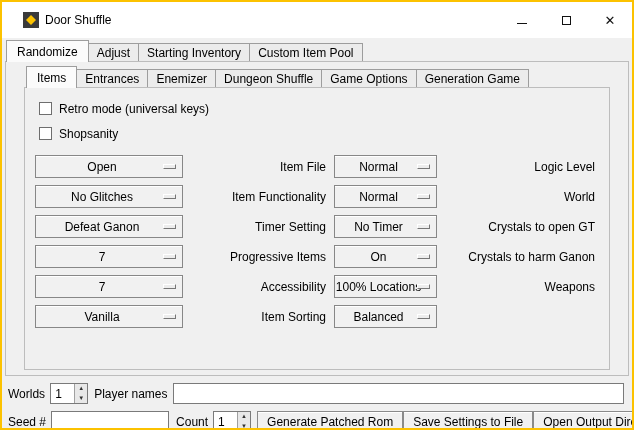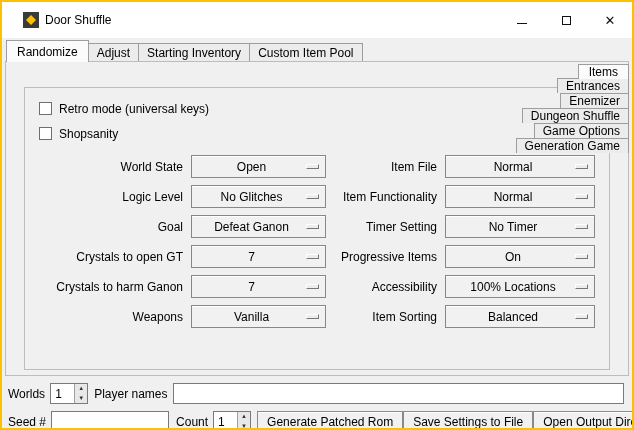--- a/index.html
+++ b/index.html
@@ -23,21 +23,21 @@
   .cap-btn { width: 44px; height: 28px; display: flex; align-items: center; justify-content: center; font-size: 13px; color: #111; }
   .min-glyph { display: inline-block; width: 10px; border-bottom: 1px solid #111; height: 1px; margin-top: 6px; }
   .max-glyph { display: inline-block; width: 9px; height: 9px; border: 1px solid #111; }
 
   
   .tabstrip { display: flex; align-items: flex-end; height: 23px; padding-left: 4px; position: relative; z-index: 2; flex: none; }
   .tab { display: flex; align-items: center; height: 18px; padding: 0 8px; border: 1px solid #9d9d9d; border-bottom: none; background: #ececec; margin-right: -1px; white-space: nowrap; cursor: default; }
   .tab.selected { height: 22px; margin-bottom: -1px; background: #fbfbfb; position: relative; z-index: 3; padding: 0 10px; text-align: center; }
 
   .outer-pane { height: 315px; margin: 0 3px; border: 1px solid #bdbdbd; background: #f0f0f0; flex: none; display: flex; flex-direction: column; }
-  .outer-pane .tabstrip { padding-left: 20px; margin-top: 2px; flex-direction: column; }
+  .outer-pane .tabstrip { padding-left: 20px; margin-top: 2px; }
   .inner-pane { margin: 0 18px; border: 1px solid #bdbdbd; background: #f0f0f0; height: 283px; padding: 8px 10px; }
 
   
   .cb-row { display: flex; align-items: center; height: 25px; margin-left: 4px; }
   .checkbox { width: 13px; height: 13px; background: #fff; border: 1px solid #6e6e6e; margin-right: 7px; flex: none; }
   .cb-label { white-space: nowrap; }
 
   
   .opt-grid { display: grid; grid-template-columns: 148px 135px 1fr 150px; column-gap: 8px; row-gap: 7px; align-items: center; margin: 9px 4px 0 0; }
   .opt-label { text-align: right; white-space: nowrap; }
@@ -106,21 +106,20 @@
         <span class="checkbox"></span>
         <span class="cb-label">Retro mode (universal keys)</span>
       </div>
       <div class="cb-row">
         <span class="checkbox"></span>
         <span class="cb-label">Shopsanity</span>
       </div>
 
       <div class="opt-grid">
 
-        <span class="opt-label">World State</span>
         <div class="dropdown">
           <span class="dd-value">Open</span>
           <span class="dd-indicator"></span>
         </div>
         <span class="opt-label">Item File</span>
         <div class="dropdown">
           <span class="dd-value">Normal</span>
           <span class="dd-indicator"></span>
         </div>
 
@@ -128,21 +127,21 @@
         <div class="dropdown">
           <span class="dd-value">No Glitches</span>
           <span class="dd-indicator"></span>
         </div>
         <span class="opt-label">Item Functionality</span>
         <div class="dropdown">
           <span class="dd-value">Normal</span>
           <span class="dd-indicator"></span>
         </div>
 
-        <span class="opt-label">Goal</span>
+        <span class="opt-label">World</span>
         <div class="dropdown">
           <span class="dd-value">Defeat Ganon</span>
           <span class="dd-indicator"></span>
         </div>
         <span class="opt-label">Timer Setting</span>
         <div class="dropdown">
           <span class="dd-value">No Timer</span>
           <span class="dd-indicator"></span>
         </div>
 

